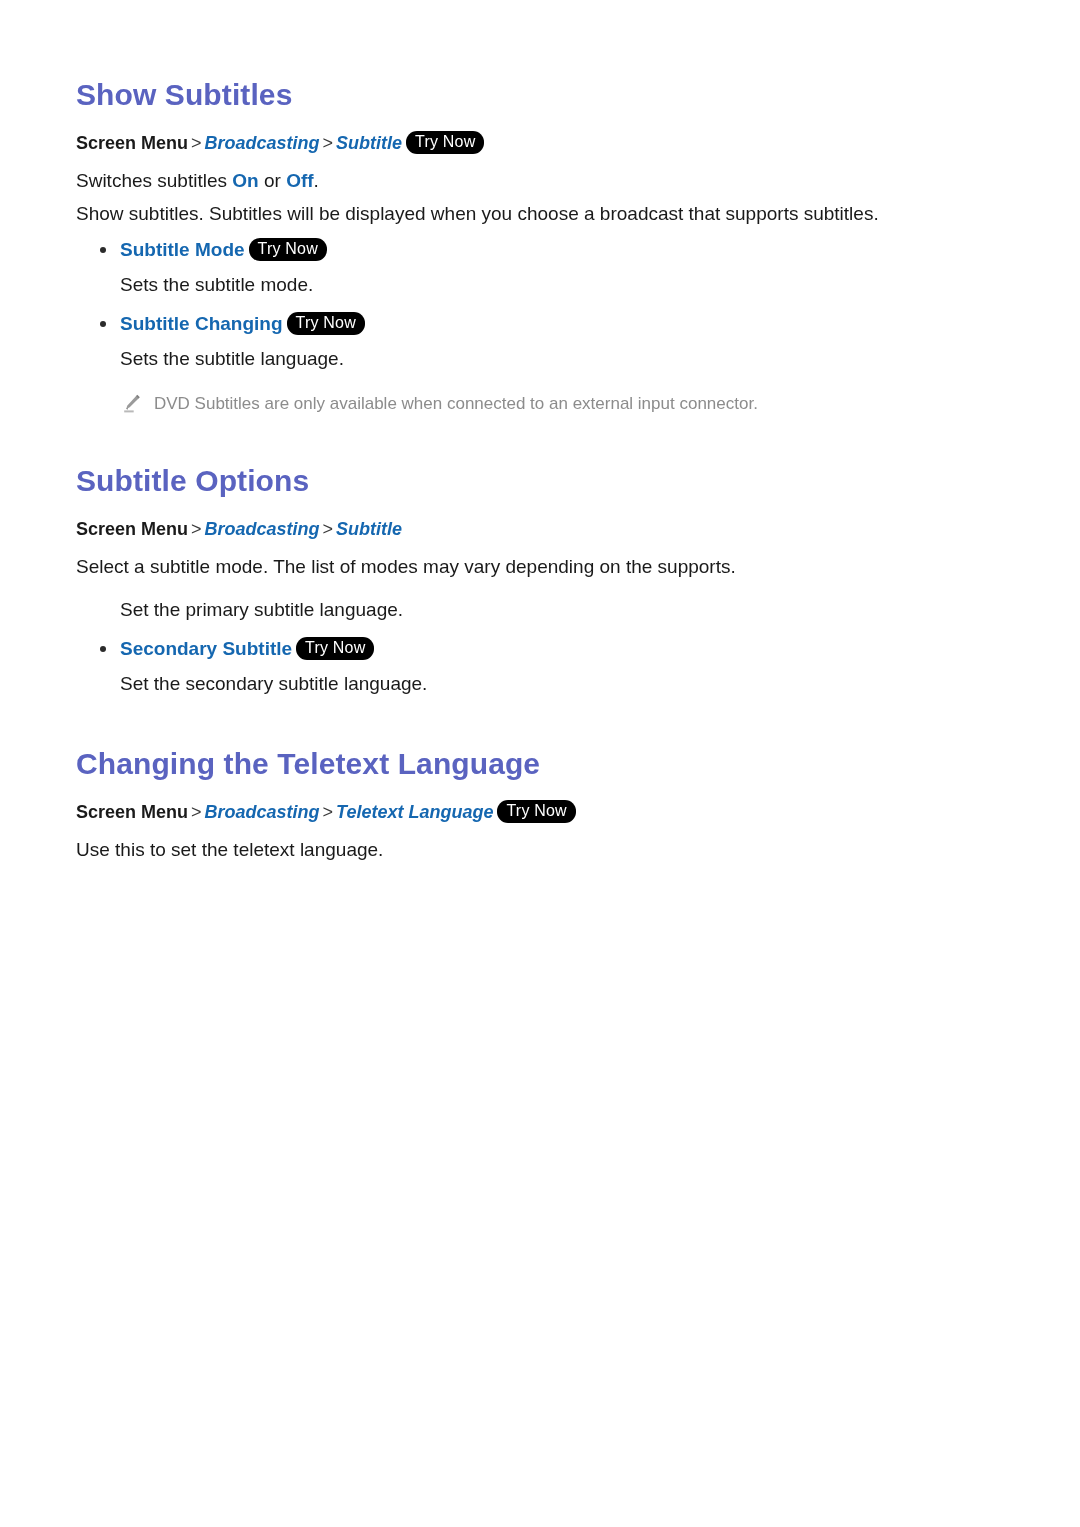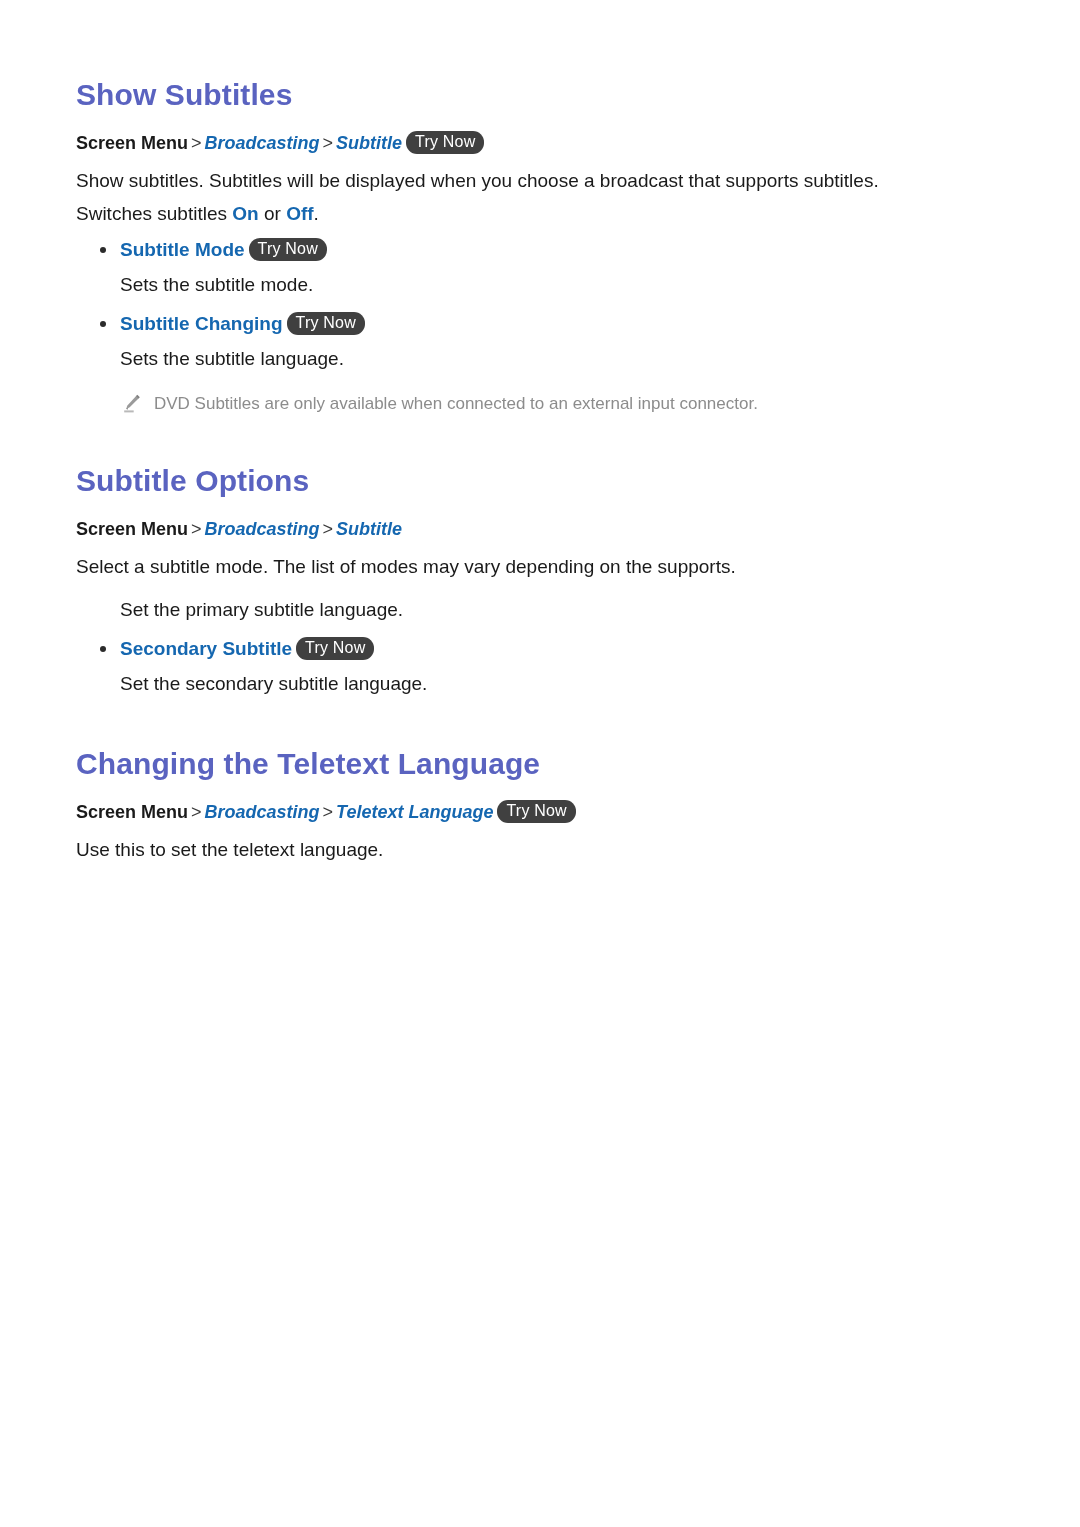--- a/index.html
+++ b/index.html
@@ -60,21 +60,21 @@
   }
   .breadcrumb .crumb-sep {
     color: #3a3a3a;
     font-weight: normal;
     padding: 0 3px;
   }
 
   
   .try-now {
     display: inline-block;
-    background: #404040;
+    background: #000000;
     color: #ffffff;
     font-size: 16px;
     line-height: 20px;
     font-weight: normal;
     border-radius: 11px;
     padding: 1px 9px 2px 9px;
     vertical-align: 2px;
     margin-left: 4px;
     letter-spacing: 0.2px;
   }
@@ -156,22 +156,22 @@
 
     <div style="height:64px"></div>
     <h1 class="section-heading">Show Subtitles</h1>
 
     <div class="sp-h1-to-crumb"></div>
     <div class="breadcrumb">
       <span class="crumb-root">Screen Menu</span><span class="crumb-sep">&gt;</span><span class="crumb-link">Broadcasting</span><span class="crumb-sep">&gt;</span><span class="crumb-link">Subtitle</span><span class="try-now">Try Now</span>
     </div>
 
     <div class="sp-crumb-to-body"></div>
+    <p class="body-text"><span>Switches subtitles </span><span class="inline-link">On</span><span> or </span><span class="inline-link">Off</span><span>.</span></p>
     <p class="body-text">Show subtitles. Subtitles will be displayed when you choose a broadcast that supports subtitles.</p>
-    <p class="body-text"><span>Switches subtitles </span><span class="inline-link">On</span><span> or </span><span class="inline-link">Off</span><span>.</span></p>
 
     <div class="sp-body-to-list"></div>
 
     <div class="bullet-row">
       <span class="bullet-dot"></span>
       <span class="bullet-label">Subtitle Mode</span><span class="try-now">Try Now</span>
     </div>
     <div style="height:6px"></div>
     <span class="bullet-desc">Sets the subtitle mode.</span>
 

